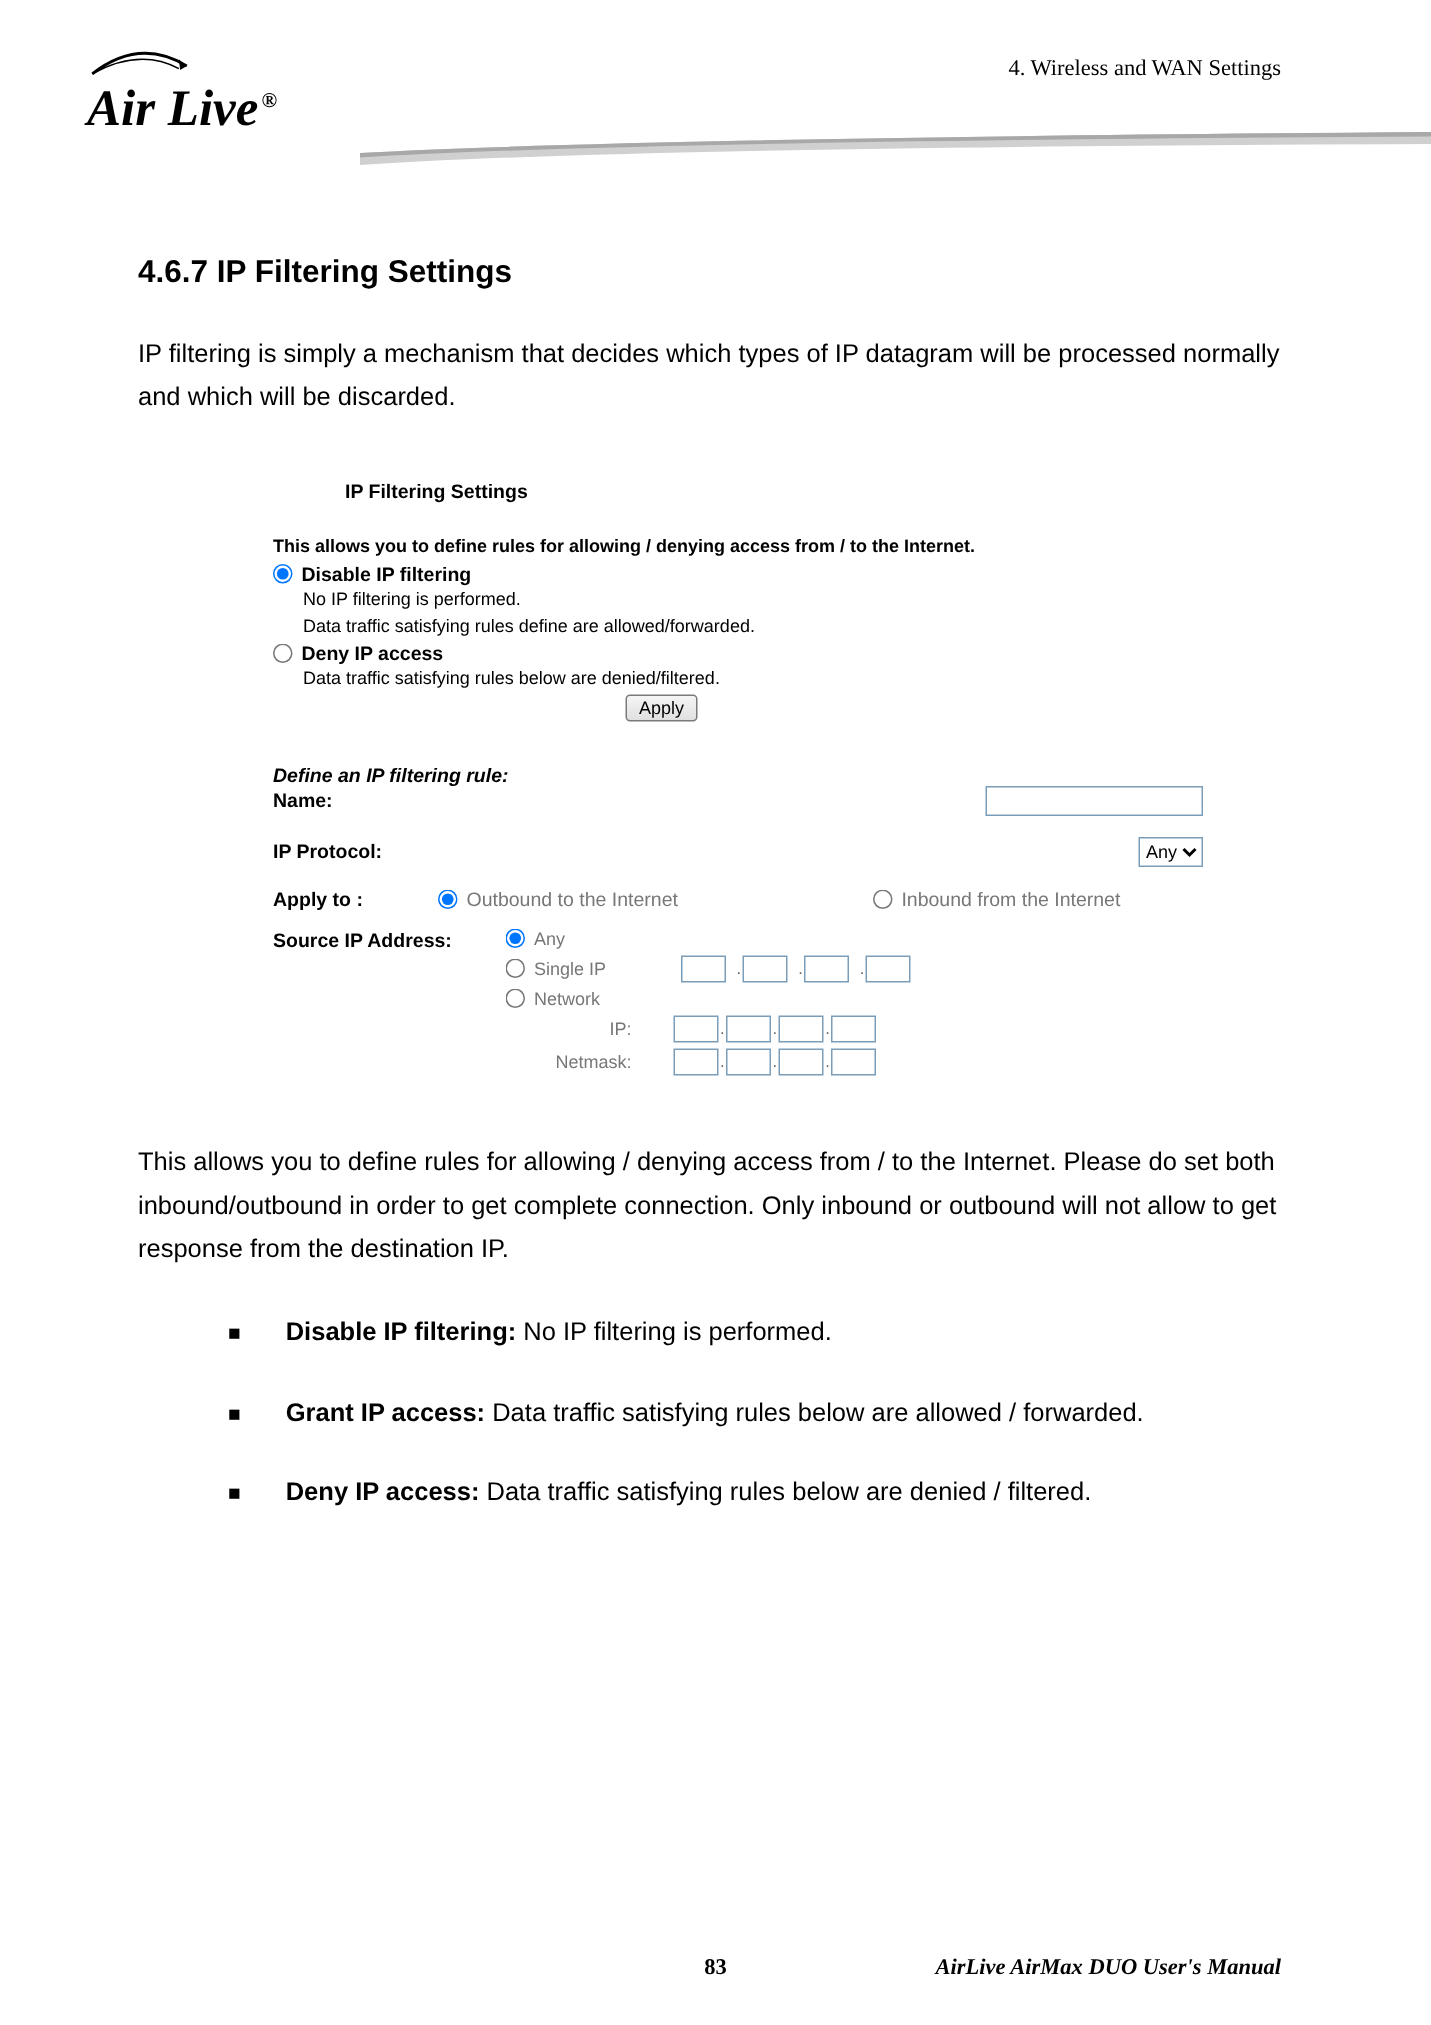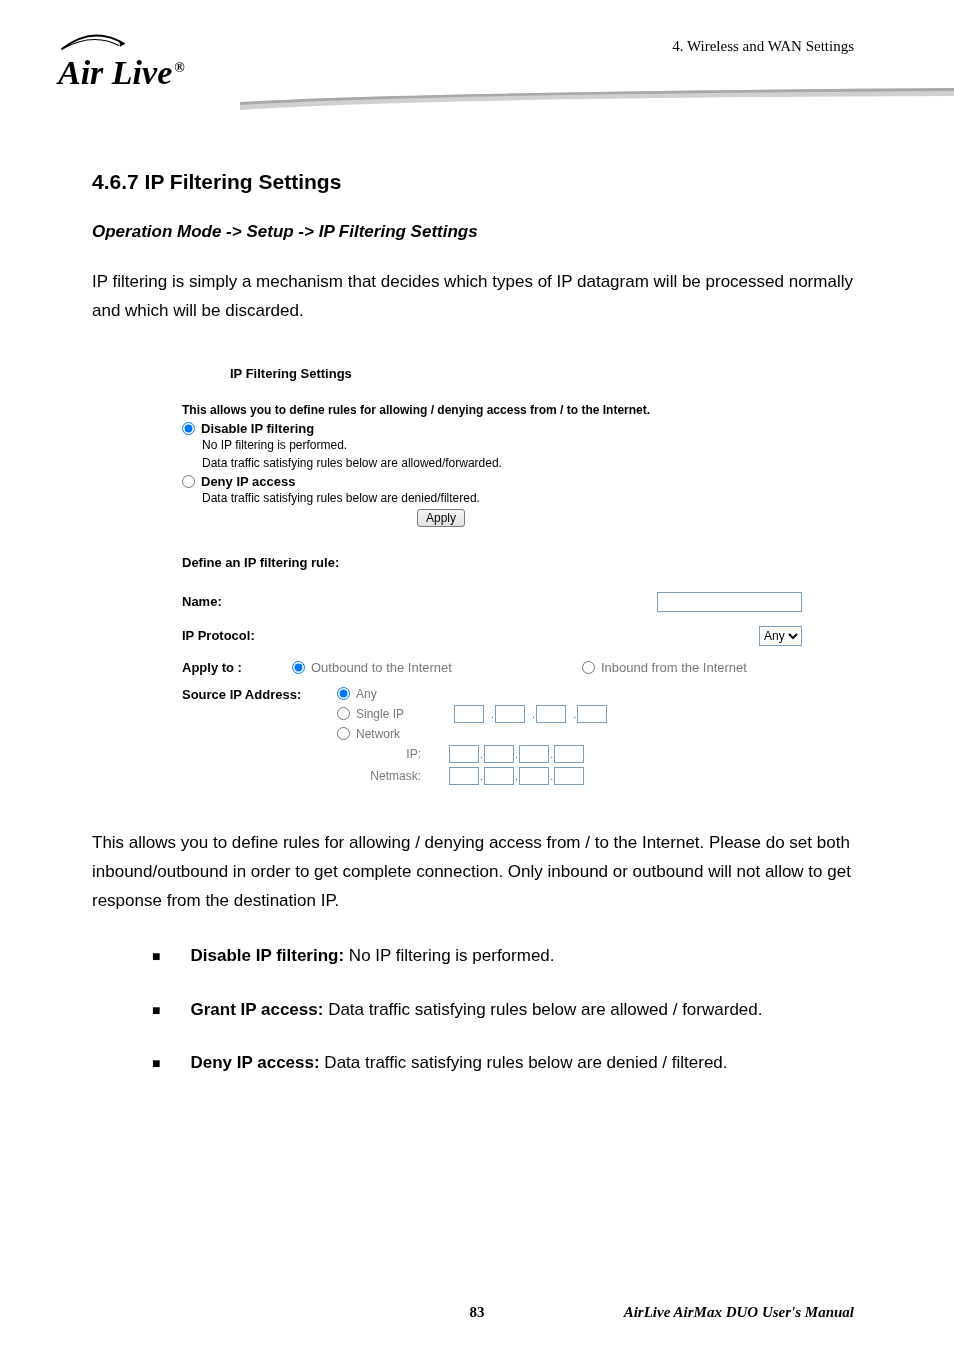--- a/index.html
+++ b/index.html
@@ -110,21 +110,21 @@
     font-family: Arial;
     font-size: 12px;
     padding: 1px 8px;
     border: 1px solid #7a7a7a;
     border-radius: 3px;
     background: linear-gradient(#f5f5f5,#e0e0e0);
   }
   .define-rule {
     font-weight: bold;
     font-size: 13px;
-    margin-bottom: 22px;
+    font-style: italic;
   }
   .field-row {
     display: flex;
     align-items: center;
     font-size: 13px;
     font-weight: bold;
     margin-bottom: 14px;
     justify-content: space-between;
   }
   .field-label { width: 130px; flex-shrink: 0; }
@@ -258,35 +258,34 @@
       <path d="M0 14 Q 200 4 800 0 L800 8 Q 200 10 0 22 Z" fill="#d0d0d0"></path>
       <path d="M0 14 Q 200 4 800 0 L800 3 Q 200 6 0 17 Z" fill="#a8a8a8"></path>
     </svg>
   </div>
 </div>
 
 <div class="content">
 
   <h2 class="section-title">4.6.7 IP Filtering Settings</h2>
 
-  <div class="breadcrumb">Operation Mode -&gt; Setup -&gt; IP Filtering Settings</div>
 
   <p class="body-text">IP filtering is simply a mechanism that decides which types of IP datagram will be processed normally and which will be discarded.</p>
 
   <div class="screenshot">
     <div class="ss-title">IP Filtering Settings</div>
     <div class="ss-intro">This allows you to define rules for allowing / denying access from / to the Internet.</div>
 
     <div class="radio-row">
       <input type="radio" name="mode" checked="" style="">
       <span class="radio-label">Disable IP filtering</span>
     </div>
     <div class="radio-desc">No IP filtering is performed.</div>
 
-    <div class="radio-desc">Data traffic satisfying rules below are allowed/forwarded.</div>
+    <div class="radio-desc">Data traffic satisfying rules define are allowed/forwarded.</div>
 
     <div class="radio-row">
       <input type="radio" name="mode" style="">
       <span class="radio-label">Deny IP access</span>
     </div>
     <div class="radio-desc">Data traffic satisfying rules below are denied/filtered.</div>
 
     <div class="apply-btn-row">
       <button class="apply-btn">Apply</button>
     </div>

